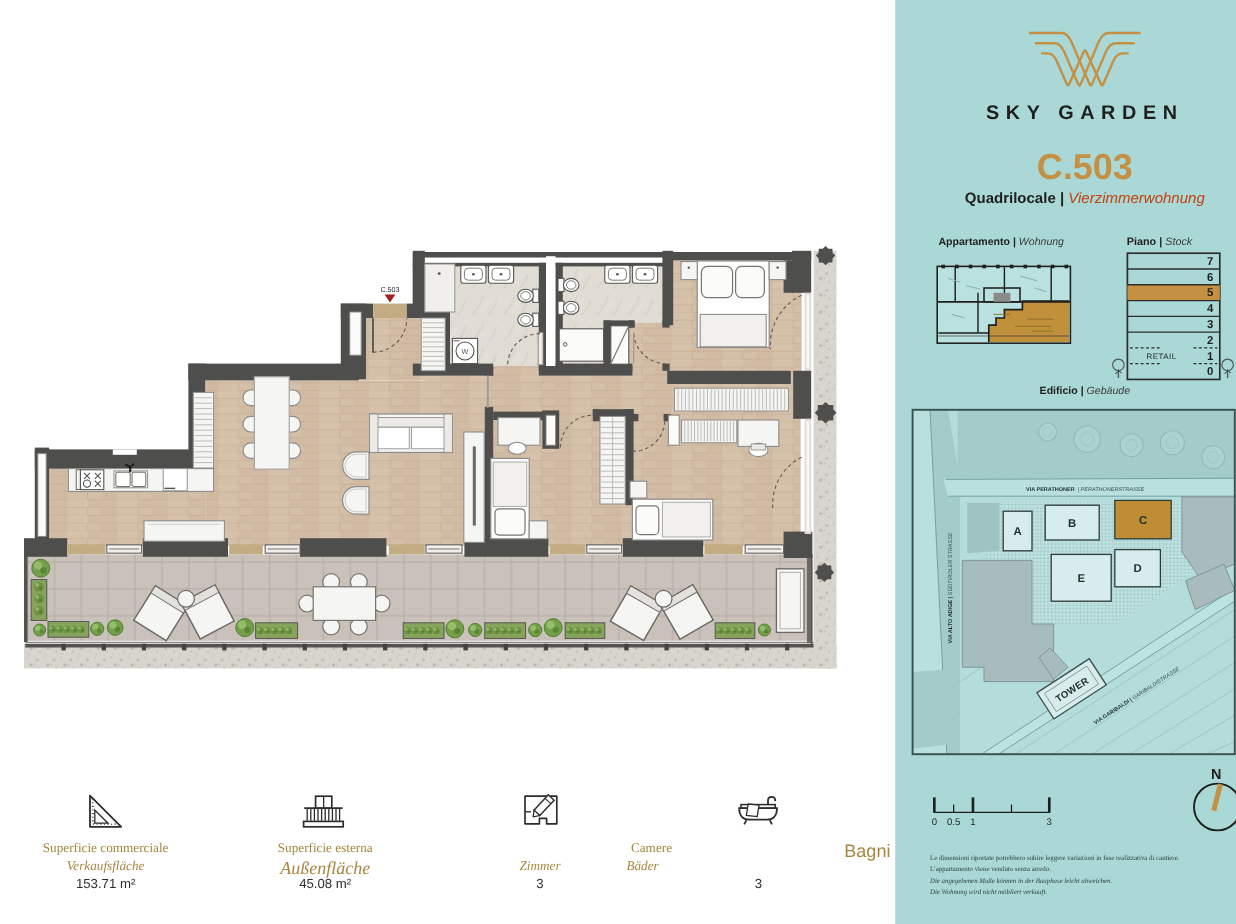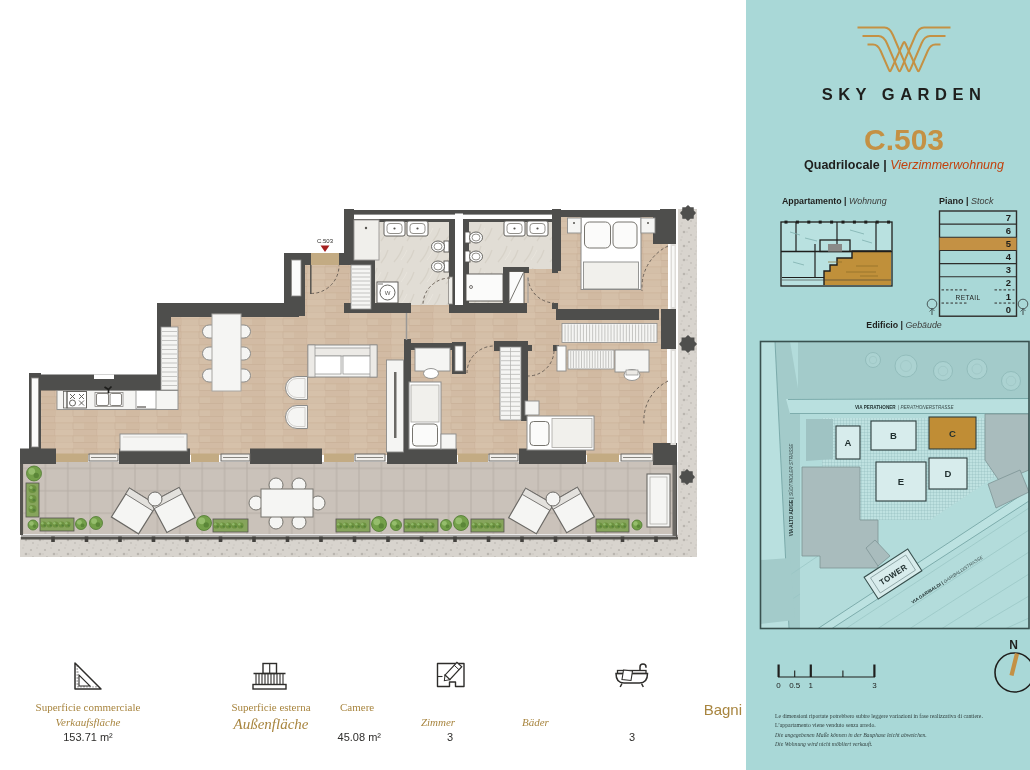--- a/index.html
+++ b/index.html
@@ -956,23 +956,23 @@
 <div style="position:absolute;left:775px;top:712px;width:250px;font-family:'Liberation Serif', serif;font-size:5.7px;line-height:9.35px;color:#31403f">
 Le dimensioni riportate potrebbero subire leggere variazioni in fase realizzativa di cantiere.<br>
 L’appartamento viene venduto senza arredo.<br>
 <i>Die angegebenen Maße können in der Bauphase leicht abweichen.<br>
 Die Wohnung wird nicht möbliert verkauft.</i></div>
 <div style="position:absolute;left:-22px;top:701px;width:220px;text-align:center;font-family:'Liberation Serif', serif;font-size:11px;color:#a8853f">Superficie commerciale</div>
 <div style="position:absolute;left:-22px;top:716px;width:220px;text-align:center;font-family:'Liberation Serif', serif;font-style:italic;font-size:11px;color:#a8853f">Verkaufsfläche</div>
 <div style="position:absolute;left:-22px;top:731px;width:220px;text-align:center;font-family:'Liberation Sans', sans-serif;font-size:11px;color:#2e2d2b">153.71 m²</div>
 <div style="position:absolute;left:161px;top:701px;width:220px;text-align:center;font-family:'Liberation Serif', serif;font-size:11px;color:#a8853f">Superficie esterna</div>
 <div style="position:absolute;left:161px;top:716px;width:220px;text-align:center;font-family:'Liberation Serif', serif;font-style:italic;font-size:15px;color:#a8853f">Außenfläche</div>
-<div style="position:absolute;left:161px;top:731px;width:220px;text-align:right;font-family:'Liberation Sans', sans-serif;font-size:11px;color:#2e2d2b">45.08 m²</div>
-<div style="position:absolute;left:340px;top:701px;width:220px;text-align:left;font-family:'Liberation Serif', serif;font-size:11px;color:#a8853f">Camere</div>
-<div style="position:absolute;left:328px;top:716px;width:220px;text-align:center;font-family:'Liberation Serif', serif;font-style:italic;font-size:11px;color:#a8853f">Zimmer</div>
+<div style="position:absolute;left:161px;top:731px;width:220px;text-align:center;font-family:'Liberation Sans', sans-serif;font-size:11px;color:#2e2d2b">45.08 m²</div>
+<div style="position:absolute;left:340px;top:701px;width:220px;text-align:right;font-family:'Liberation Serif', serif;font-size:11px;color:#a8853f">Camere</div>
+<div style="position:absolute;left:340px;top:716px;width:220px;text-align:center;font-family:'Liberation Serif', serif;font-style:italic;font-size:11px;color:#a8853f">Zimmer</div>
 <div style="position:absolute;left:340px;top:731px;width:220px;text-align:center;font-family:'Liberation Sans', sans-serif;font-size:11px;color:#2e2d2b">3</div>
 <div style="position:absolute;left:522px;top:701px;width:220px;text-align:right;font-family:Liberation Sans, sans-serif;font-size:15px;color:#a8853f">Bagni</div>
 <div style="position:absolute;left:522px;top:716px;width:220px;font-family:'Liberation Serif', serif;font-style:italic;font-size:11px;color:#a8853f">Bäder</div>
 <div style="position:absolute;left:522px;top:731px;width:220px;text-align:center;font-family:'Liberation Sans', sans-serif;font-size:11px;color:#2e2d2b">3</div>
 <svg width="746" height="770" viewBox="0 0 746 770" style="position:absolute;left:0;top:0">
 
 <g>
       <path d="M 75,663 L 75,689 L 101,689 Z" fill="none" stroke="#2e2d2b" stroke-width="1.5" stroke-linejoin="round"></path>
       <path d="M 79,675 L 79,686 L 90,686 Z" fill="none" stroke="#2e2d2b" stroke-width="1.1"></path>
       <path d="M 76.5,666 h2 M 76.5,669 h1.4 M 76.5,672 h2 M 76.5,675 h1.4 M 76.5,678 h2 M 76.5,681 h1.4 M 76.5,684 h2" fill="none" stroke="#2e2d2b" stroke-width="0.7"></path>

